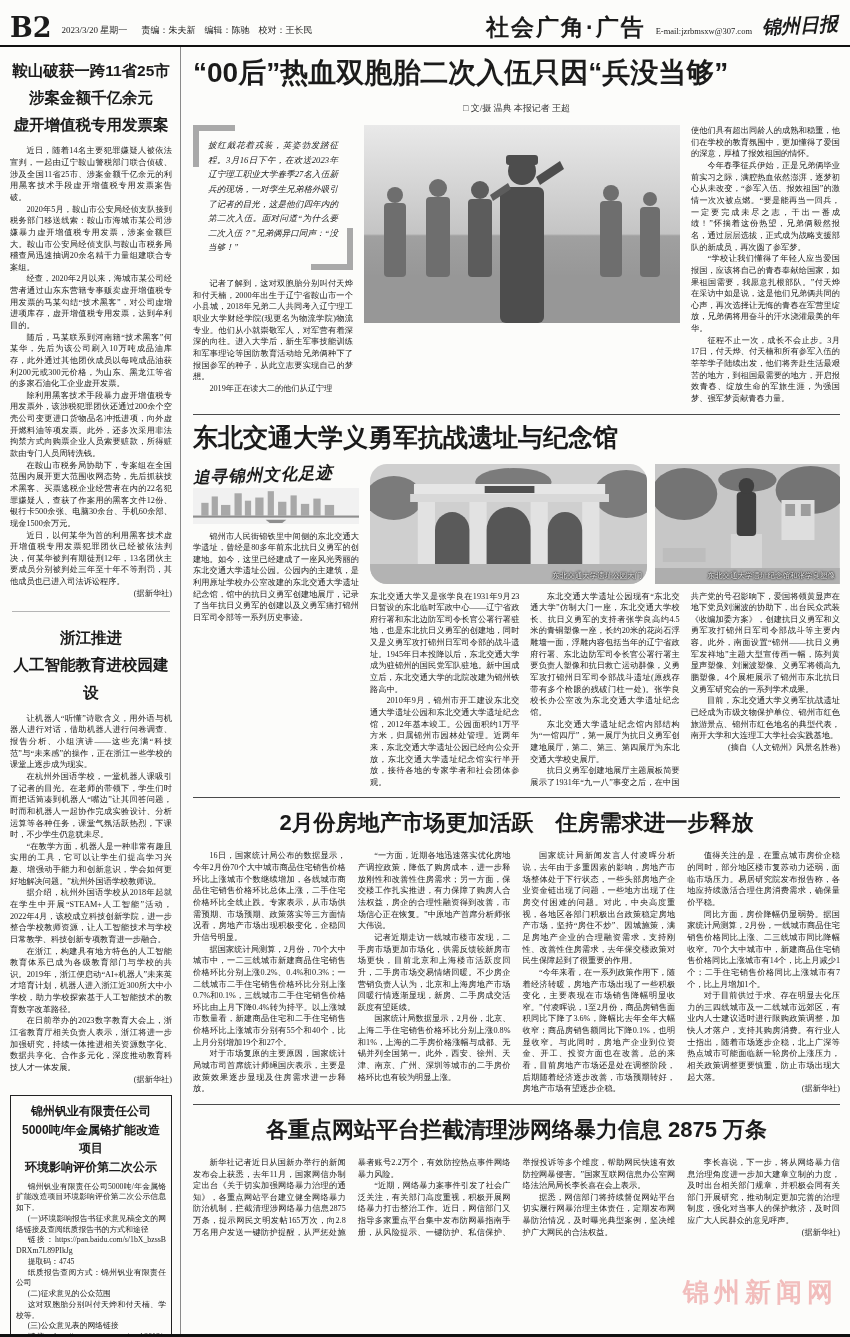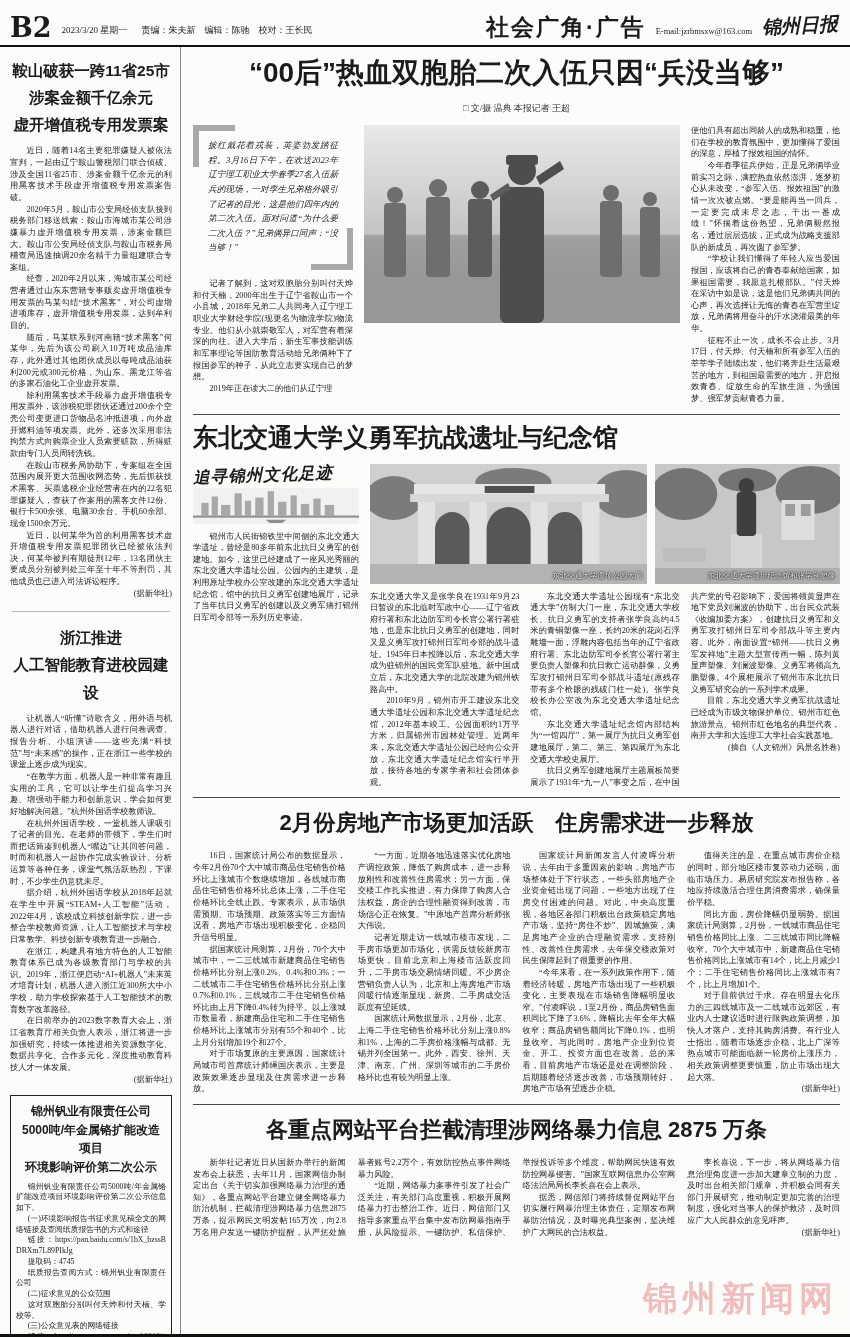--- a/index.html
+++ b/index.html
@@ -33,21 +33,21 @@
            line-height:1.75;margin:4px 0 7px;}
   .l-title p{margin:0;}
   .l-divider{border:none;border-top:1px solid #b5b5b5;margin:12px 2px;}
   .notice{border:1.5px solid #222;padding:6px 5px;margin-top:10px;}
   .notice-title{font-family:"Liberation Sans",sans-serif;font-weight:900;font-size:12px;line-height:1.55;text-align:center;margin-bottom:5px;}
   .notice-title p{margin:0;}
   .notice .body{font-size:7.8px;line-height:1.38;word-break:break-all;}
   .notice .body p{text-indent:1.5em;}
 
   
-  .headline-a{font-family:"Liberation Sans",sans-serif;font-weight:900;font-size:28px;text-align:center;margin:6px 0 2px;line-height:1.15;}
+  .headline-a{font-family:"Liberation Sans",sans-serif;font-weight:900;font-size:28px;margin:6px 0 2px;line-height:1.15;}
   .byline{text-align:center;font-size:9px;color:#333;margin:13px 0 10px;}
   .a-row{display:flex;gap:11px;}
   .a-col1{width:160px;flex:none;}
   .a-mid{width:316px;flex:none;}
   .a-col3{flex:1;}
   .intro{position:relative;padding:13px 15px 15px;margin-bottom:8px;font-size:8.6px;line-height:1.7;
          font-style:italic;text-align:justify;color:#222;}
   .intro:before{content:"";position:absolute;left:0;top:0;width:36px;height:36px;
                 border-left:6px solid #a9a9a9;border-top:6px solid #a9a9a9;}
   .intro:after{content:"";position:absolute;right:0;bottom:0;width:36px;height:36px;
@@ -63,47 +63,47 @@
   .b-left{width:166px;flex:none;}
   .b-right{flex:1;min-width:0;}
   .logo-block{margin-bottom:7px;}
   .logo-callig{font-family:"DejaVu Serif",serif;font-style:italic;font-weight:bold;font-size:16.5px;
                letter-spacing:1px;transform:rotate(-2deg);white-space:nowrap;}
   .skyline{width:100%;height:36px;display:block;margin-top:2px;}
   .photos-row{display:flex;gap:8px;margin-bottom:7px;}
   .photo-wrap{position:relative;overflow:hidden;}
   .photo-wrap .cap{position:absolute;right:5px;bottom:3px;color:#f0f0f0;font-size:7.5px;
                    text-shadow:0 0 2px #000,0 0 2px #000;white-space:nowrap;}
-  .photo-b1{width:60%;height:120px;}
+  .photo-b1{width:60%;height:120px;border-radius:17px;}
   .photo-b2{width:40%;height:120px;}
   .photo-b1 svg,.photo-b2 svg{width:100%;height:100%;display:block;}
   .threecol{column-count:3;column-gap:11px;}
 
   
   .headline-c{font-family:"Liberation Sans",sans-serif;font-weight:900;font-size:22px;text-align:center;margin:10px 0 12px;}
   .fourcol{column-count:4;column-gap:12px;}
 
   
-  .watermark{position:absolute;right:12px;bottom:12px;font-size:34px;font-weight:bold;
+  .watermark{position:absolute;right:12px;bottom:24px;font-size:26px;font-weight:bold;
              color:rgba(232,125,125,.5);letter-spacing:5px;pointer-events:none;font-family:"Liberation Sans",sans-serif;margin-left:14px;}
 </style>
 </head>
 <body>
 
 <div class="page">
 
   <header class="masthead">
     <span class="page-no">B2</span>
     <span class="mh-meta">
       <span>2023/3/20 星期一</span>
       <span>责编：朱夫新　编辑：陈驰　校对：王长民</span>
     </span>
     <span class="mh-center">社会广角·广告</span>
     <span class="mh-right">
-      <span class="mh-email">E-mail:jzrbmsxw@163.com</span>
+      <span class="mh-email">E-mail:jzrbmsxw@307.com</span>
       <span class="mh-logo">锦州日报</span>
     </span>
   </header>
 
   <div class="content">
 
     <aside class="leftcol">
       <article>
         <div class="l-title">
             <p>鞍山破获一跨11省25市</p>
@@ -124,22 +124,22 @@
 
       <hr class="l-divider">
 
       <article>
         <div class="l-title">
             <p>浙江推进</p>
             <p>人工智能教育进校园建设</p>
           </div>
         <div class="body with-source">
             <p>让机器人“听懂”诗歌含义，用外语与机器人进行对话，借助机器人进行问卷调查、报告分析、小组演讲——这些充满“科技范”与“未来感”的操作，正在浙江一些学校的课堂上逐步成为现实。</p>
+            <p>在杭州外国语学校，一堂机器人课吸引了记者的目光。在老师的带领下，学生们时而把话筒凑到机器人“嘴边”让其回答问题，时而和机器人一起协作完成实验设计、分析运算等各种任务，课堂气氛活跃热烈，下课时，不少学生仍意犹未尽。</p>
             <p>“在教学方面，机器人是一种非常有趣且实用的工具，它可以让学生们提高学习兴趣、增强动手能力和创新意识，学会如何更好地解决问题。”杭州外国语学校教师说。</p>
-            <p>在杭州外国语学校，一堂机器人课吸引了记者的目光。在老师的带领下，学生们时而把话筒凑到机器人“嘴边”让其回答问题，时而和机器人一起协作完成实验设计、分析运算等各种任务，课堂气氛活跃热烈，下课时，不少学生仍意犹未尽。</p>
             <p>据介绍，杭州外国语学校从2018年起就在学生中开展“STEAM+人工智能”活动，2022年4月，该校成立科技创新学院，进一步整合学校教师资源，让人工智能技术与学校日常教学、科技创新专项教育进一步融合。</p>
             <p>在浙江，构建具有地方特色的人工智能教育体系已成为各级教育部门与学校的共识。2019年，浙江便启动“AI+机器人”未来英才培育计划，机器人进入浙江近300所大中小学校，助力学校探索基于人工智能技术的教育数字改革路径。</p>
             <p>在日前举办的2023数字教育大会上，浙江省教育厅相关负责人表示，浙江将进一步加强研究，持续一体推进相关资源数字化、数据共享化、合作多元化，深度推动教育科技人才一体发展。</p>
             <p>(据新华社)</p>
           </div>
       </article>
 
       <div class="notice">
         <div class="notice-title">
             <p>锦州钒业有限责任公司</p>

